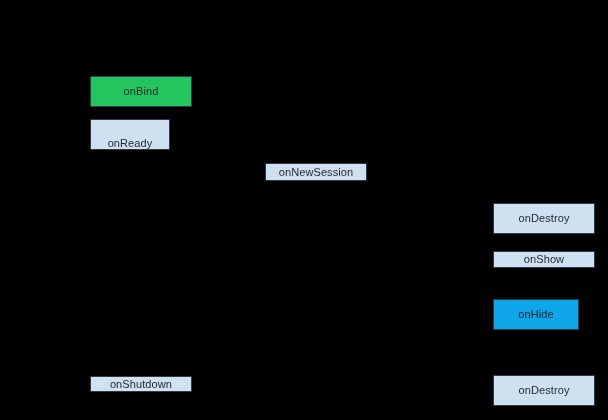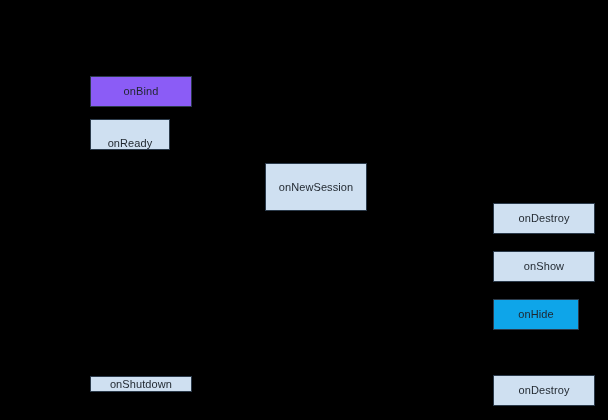--- a/index.html
+++ b/index.html
@@ -34,33 +34,33 @@
   .node-label {
     display: block;
     text-align: center;
   }
 </style>
 </head>
 <body>
 
 <div id="canvas" style="width: 608px; height: 420px; background: rgb(0, 0, 0);">
 
-<div class="node" style="left: 90px; top: 76px; width: 102px; height: 31px; background: #8b5cf6; border-color: rgb(43, 58, 74); color: rgb(31, 38, 46);">
+<div class="node" style="left: 90px; top: 76px; width: 102px; height: 31px; background: #22c55e; border-color: rgb(43, 58, 74); color: rgb(31, 38, 46);">
       <span class="node-label">onBind</span>
     </div>
     <div class="node" style="left: 90px; top: 119px; width: 80px; height: 31px; background: rgb(207, 224, 241); border-color: rgb(43, 58, 74); color: rgb(31, 38, 46); align-items: flex-end;">
       <span class="node-label">onReady</span>
     </div>
-    <div class="node" style="left: 265px; top: 163px; width: 102px; height: 48px; background: rgb(207, 224, 241); border-color: rgb(43, 58, 74); color: rgb(31, 38, 46);">
+    <div class="node" style="left: 265px; top: 163px; width: 102px; height: 18px; background: rgb(207, 224, 241); border-color: rgb(43, 58, 74); color: rgb(31, 38, 46);">
       <span class="node-label">onNewSession</span>
     </div>
     <div class="node" style="left: 493px; top: 203px; width: 102px; height: 31px; background: rgb(207, 224, 241); border-color: rgb(43, 58, 74); color: rgb(31, 38, 46);">
       <span class="node-label">onDestroy</span>
     </div>
-    <div class="node" style="left: 493px; top: 251px; width: 102px; height: 31px; background: rgb(207, 224, 241); border-color: rgb(43, 58, 74); color: rgb(31, 38, 46);">
+    <div class="node" style="left: 493px; top: 251px; width: 102px; height: 17px; background: rgb(207, 224, 241); border-color: rgb(43, 58, 74); color: rgb(31, 38, 46);">
       <span class="node-label">onShow</span>
     </div>
     <div class="node" style="left: 493px; top: 299px; width: 86px; height: 31px; background: #0ea5e9; border-color: rgb(43, 58, 74); color: rgb(31, 38, 46);">
       <span class="node-label">onHide</span>
     </div>
     <div class="node" style="left: 90px; top: 376px; width: 102px; height: 16px; background: rgb(207, 224, 241); border-color: rgb(43, 58, 74); color: rgb(31, 38, 46);">
       <span class="node-label">onShutdown</span>
     </div>
     <div class="node" style="left: 493px; top: 375px; width: 102px; height: 31px; background: rgb(207, 224, 241); border-color: rgb(43, 58, 74); color: rgb(31, 38, 46);">
       <span class="node-label">onDestroy</span>

